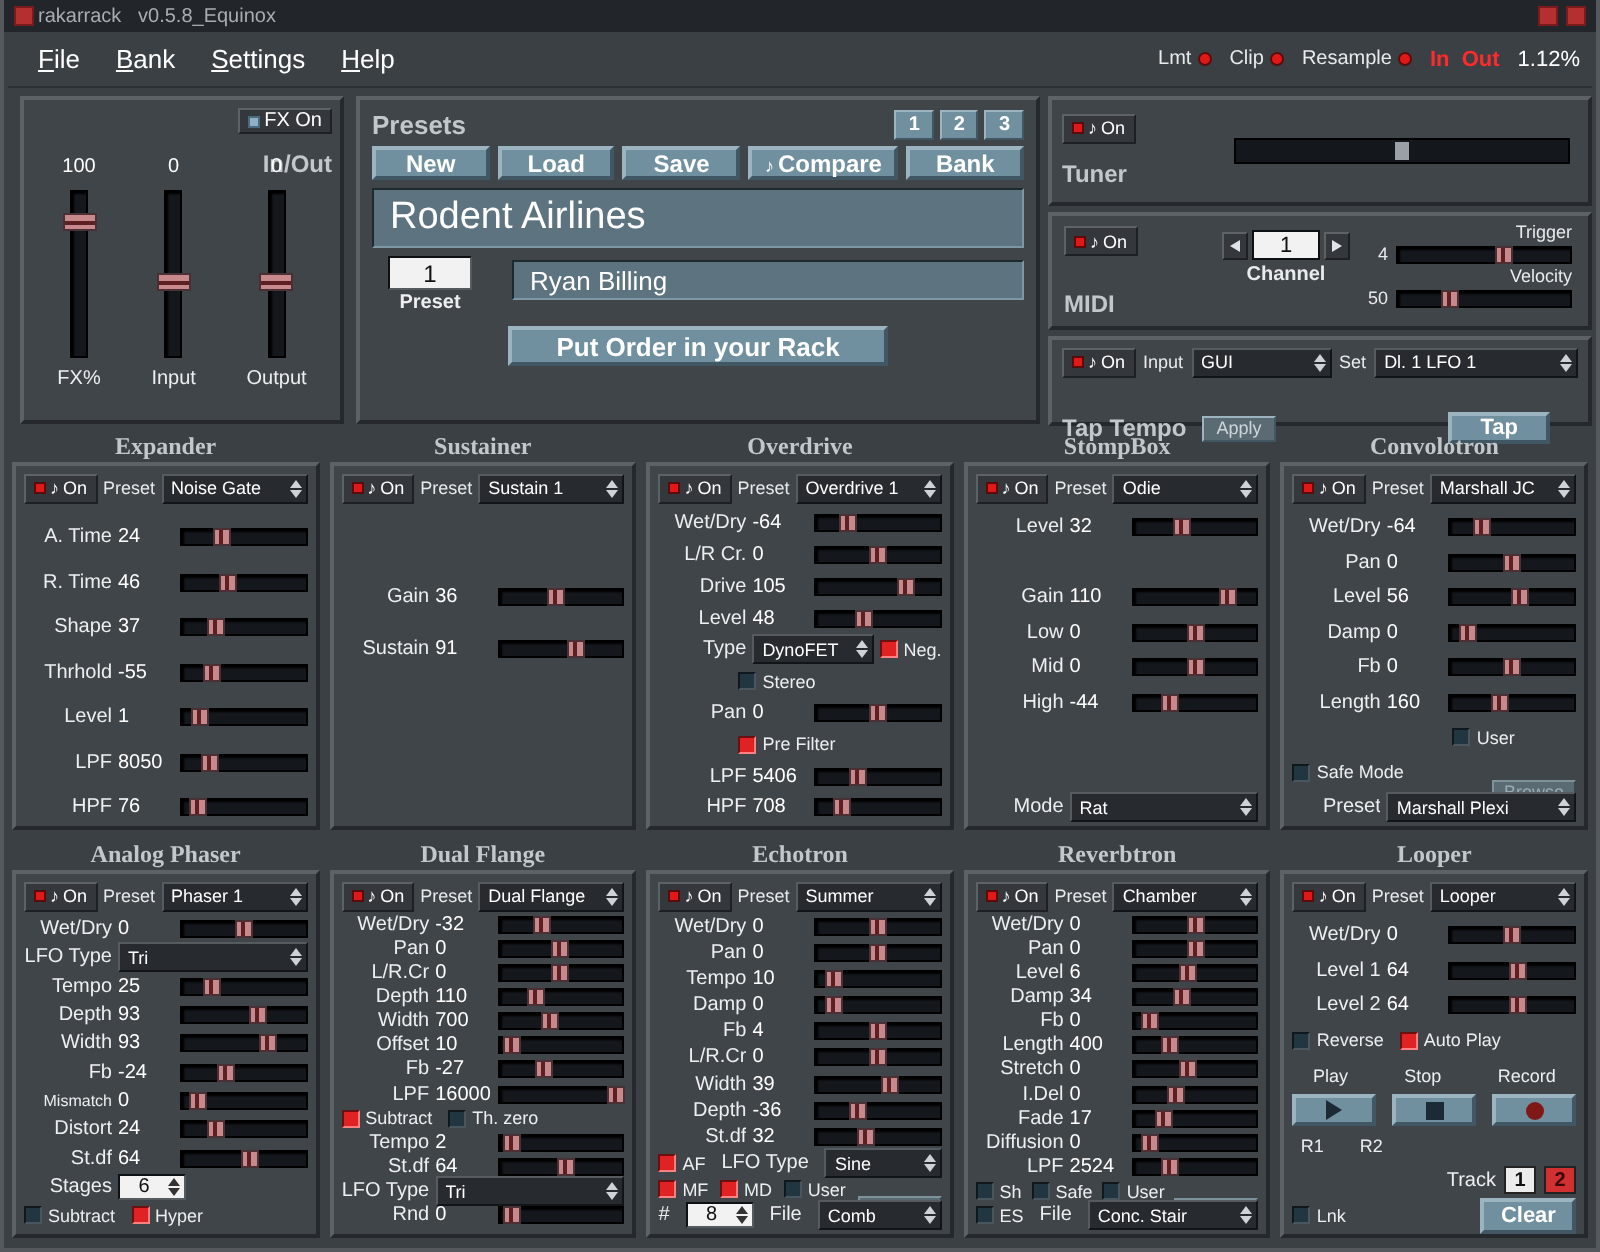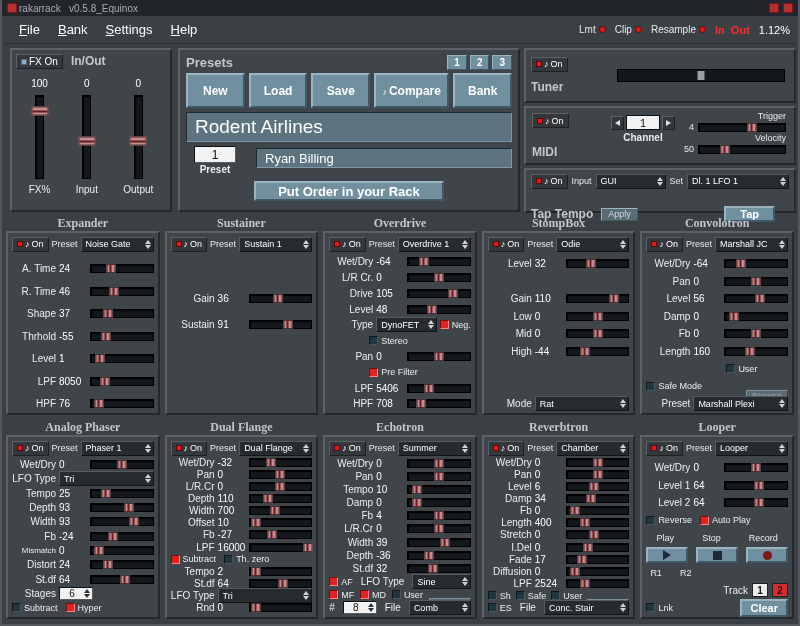--- a/index.html
+++ b/index.html
@@ -52,32 +52,32 @@
 
 .spin{display:inline-flex;align-items:center;background:#f2f2f2;color:#111;height:13px;min-width:34px;padding:0 2px;border:1px solid;border-color:#0e1114 #565b60 #565b60 #0e1114;}
 .spin-val{flex:1;text-align:center;font-size:10px;color:#111;}
 .spin.wide{width:42px;height:17px;}
 .spin.wide .spin-val{font-size:12px;}
 
 .sbtn{background:#70909f;border:2px solid;border-color:#9cb4c0 #415763 #415763 #9cb4c0;color:#fff;font-weight:bold;font-size:11px;font-family:inherit;height:18px;padding:0 8px;white-space:nowrap;cursor:default;}
 .sbtn.dim{background:#5a6b74;color:#9aabb4;border-color:#7e929c #39464d #39464d #7e929c;font-size:9px;height:13px;padding:0 5px;font-weight:normal;border-width:1px;margin-top:20px;}
 .sbtn.mem{height:15px;padding:0 6px;font-size:10px;border-width:1px;}
 
-.io-top{display:flex;align-items:flex-start;gap:8px;height:16px;}
+.io-top{display:flex;align-items:flex-end;gap:8px;height:16px;flex-direction:column;}
 .io-top .onbtn{font-size:10px;}
 .io-sliders{display:flex;justify-content:space-around;margin-top:8px;}
 .io-col{display:flex;flex-direction:column;align-items:center;gap:5px;}
 .io-val{font-size:10px;color:#fff;height:12px;}
 .io-lab{font-size:10px;color:#eceef0;}
 
 .pr-top{display:flex;align-items:center;height:16px;}
 .panel-title.big{font-size:13px;}
 .mem-btns{margin-left:auto;display:flex;gap:3px;}
 .pr-btnrow{display:flex;gap:4px;margin-top:3px;}
-.pr-btnrow .sbtn{flex:1;height:35px;font-size:12px;padding:0;}
+.pr-btnrow .sbtn{flex:1;height:17px;font-size:12px;padding:0;}
 .sbtn.cmp{display:flex;align-items:center;justify-content:center;gap:2px;flex:1.3;}
 .pr-name{margin-top:4px;height:30px;background:#5d7380;border:1px solid;border-color:#1d2a31 #7e97a4 #7e97a4 #1d2a31;color:#fff;font-size:19px;display:flex;align-items:center;padding:0 8px;}
 .pr-mid{display:flex;margin-top:4px;gap:12px;align-items:flex-start;}
 .pr-numcol{display:flex;flex-direction:column;align-items:center;width:58px;}
 .pr-numlab{font-size:10px;font-weight:bold;color:#eceef0;margin-top:1px;}
 .pr-author{flex:1;height:20px;background:#5d7380;border:1px solid;border-color:#1d2a31 #7e97a4 #7e97a4 #1d2a31;color:#fff;font-size:13px;display:flex;align-items:center;padding:0 8px;margin-top:2px;}
 .pr-rackrow{display:flex;justify-content:center;margin-top:6px;}
 .sbtn.rack{width:190px;height:20px;font-size:13px;}
 
 .p-tuner .onbtn{grid-column:1;grid-row:1;justify-self:start;}

